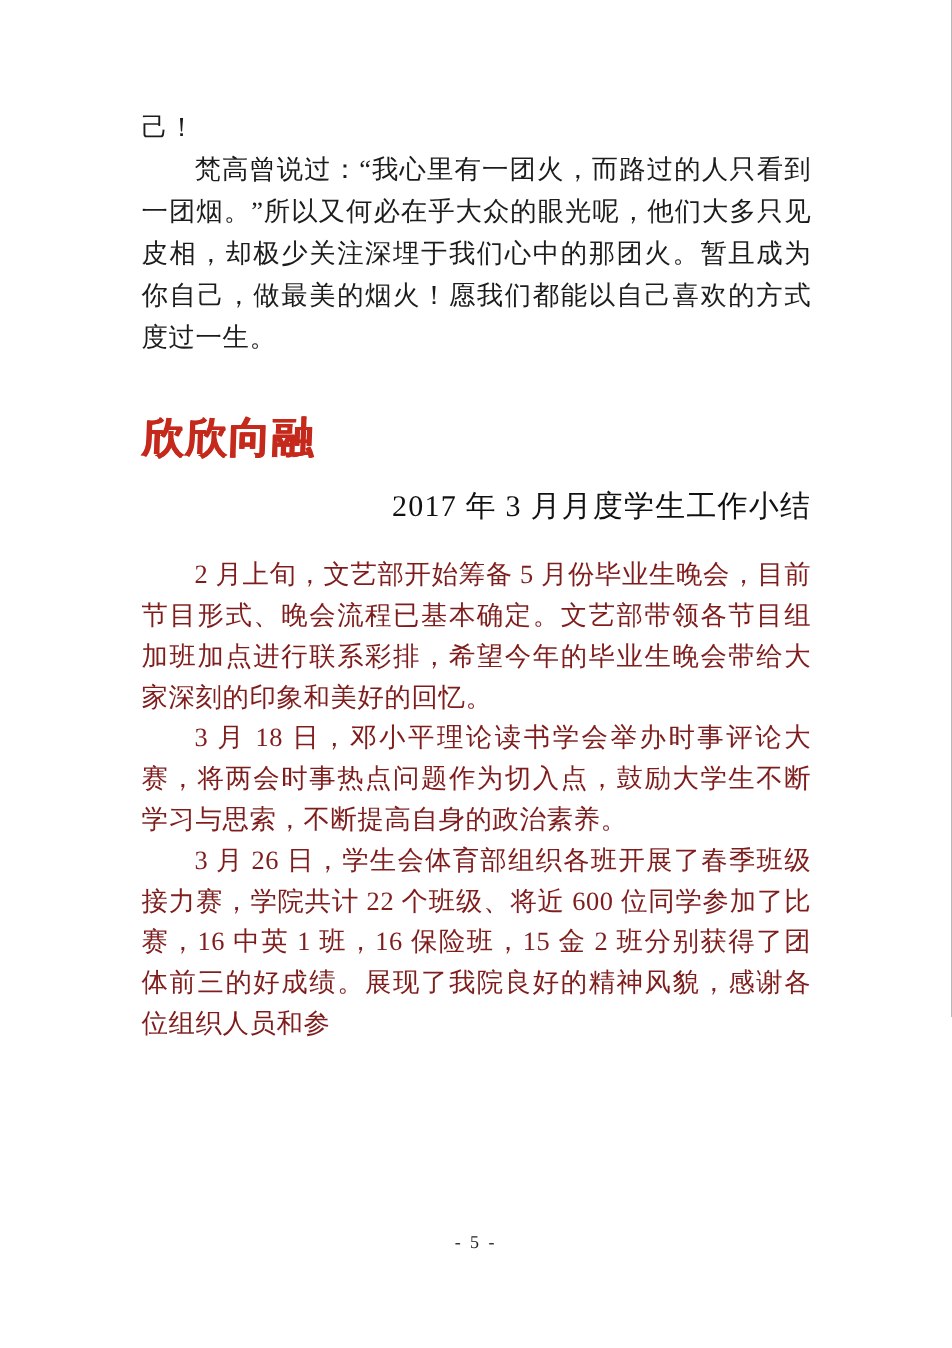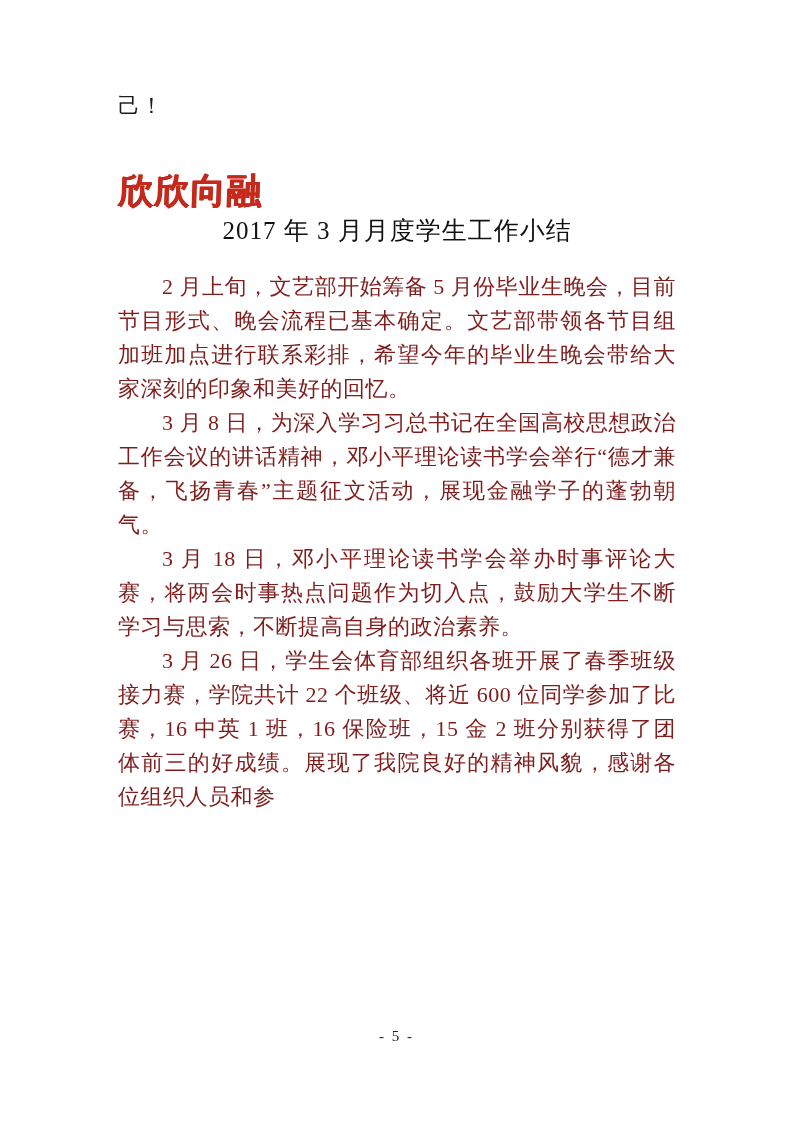--- a/index.html
+++ b/index.html
@@ -41,24 +41,24 @@
     font-size: 35px;
     font-weight: 900;
     letter-spacing: 1px;
     line-height: 38px;
     transform: scaleY(1.02) skewX(-2deg);
     transform-origin: left bottom;
     text-shadow: 0.6px 0 currentColor, -0.4px 0 currentColor;
     width: fit-content;
   }
   .doc-title {
-    margin-top: 5px;
+    margin-top: 22px;
     font-size: 25px;
     font-weight: 400;
-    text-align: center;
+    text-align: right;
     line-height: 32px;
     letter-spacing: 1px;
     color: #111111;
   }
   .paragraphs {
     margin-top: 23px;
   }
   .paragraphs p {
     font-size: 22px;
     line-height: 34px;
@@ -79,28 +79,28 @@
   }
 </style>
 </head>
 <body>
 
 <div class="page">
   <div class="content">
 
     <p class="cont-line">己！</p>
 
+    <p class="body-text indent">梵高曾说过：“我心里有一团火，而路过的人只看到一团烟。”所以又何必在乎大众的眼光呢，他们大多只见皮相，却极少关注深埋于我们心中的那团火。暂且成为你自己，做最美的烟火！愿我们都能以自己喜欢的方式度过一生。</p>
 
     <div class="logo" style="color: rgb(196, 41, 28);">欣欣向融</div>
 
     <h1 class="doc-title">2017 年 3 月月度学生工作小结</h1>
 
     <div class="paragraphs">
       <p>2 月上旬，文艺部开始筹备 5 月份毕业生晚会，目前节目形式、晚会流程已基本确定。文艺部带领各节目组加班加点进行联系彩排，希望今年的毕业生晚会带给大家深刻的印象和美好的回忆。</p>
-      <p>3 月 8 日，为深入学习习总书记在全国高校思想政治工作会议的讲话精神，邓小平理论读书学会举行“德才兼备，飞扬青春”主题征文活动，展现金融学子的蓬勃朝气。</p>
       <p>3 月 18 日，邓小平理论读书学会举办时事评论大赛，将两会时事热点问题作为切入点，鼓励大学生不断学习与思索，不断提高自身的政治素养。</p>
       <p>3 月 26 日，学生会体育部组织各班开展了春季班级接力赛，学院共计 22 个班级、将近 600 位同学参加了比赛，16 中英 1 班，16 保险班，15 金 2 班分别获得了团体前三的好成绩。展现了我院良好的精神风貌，感谢各位组织人员和参</p>
     </div>
 
   </div>
 
   <div class="footer">- 5 -</div>
 </div>
 
 </body></html>

